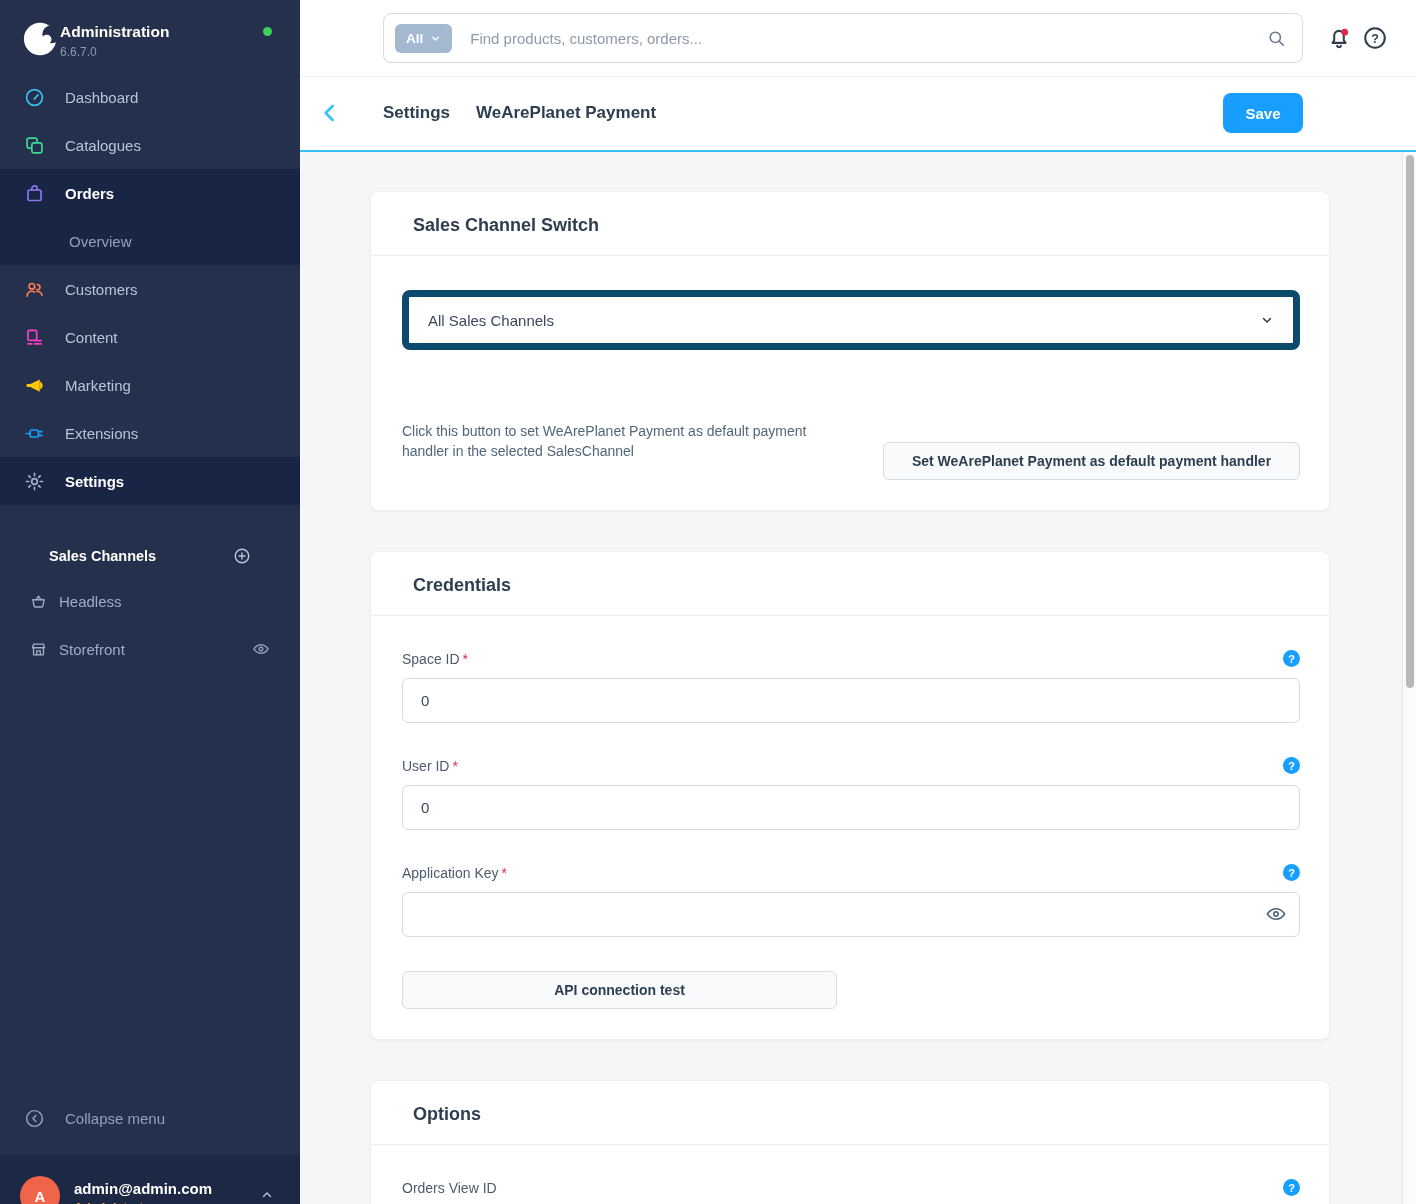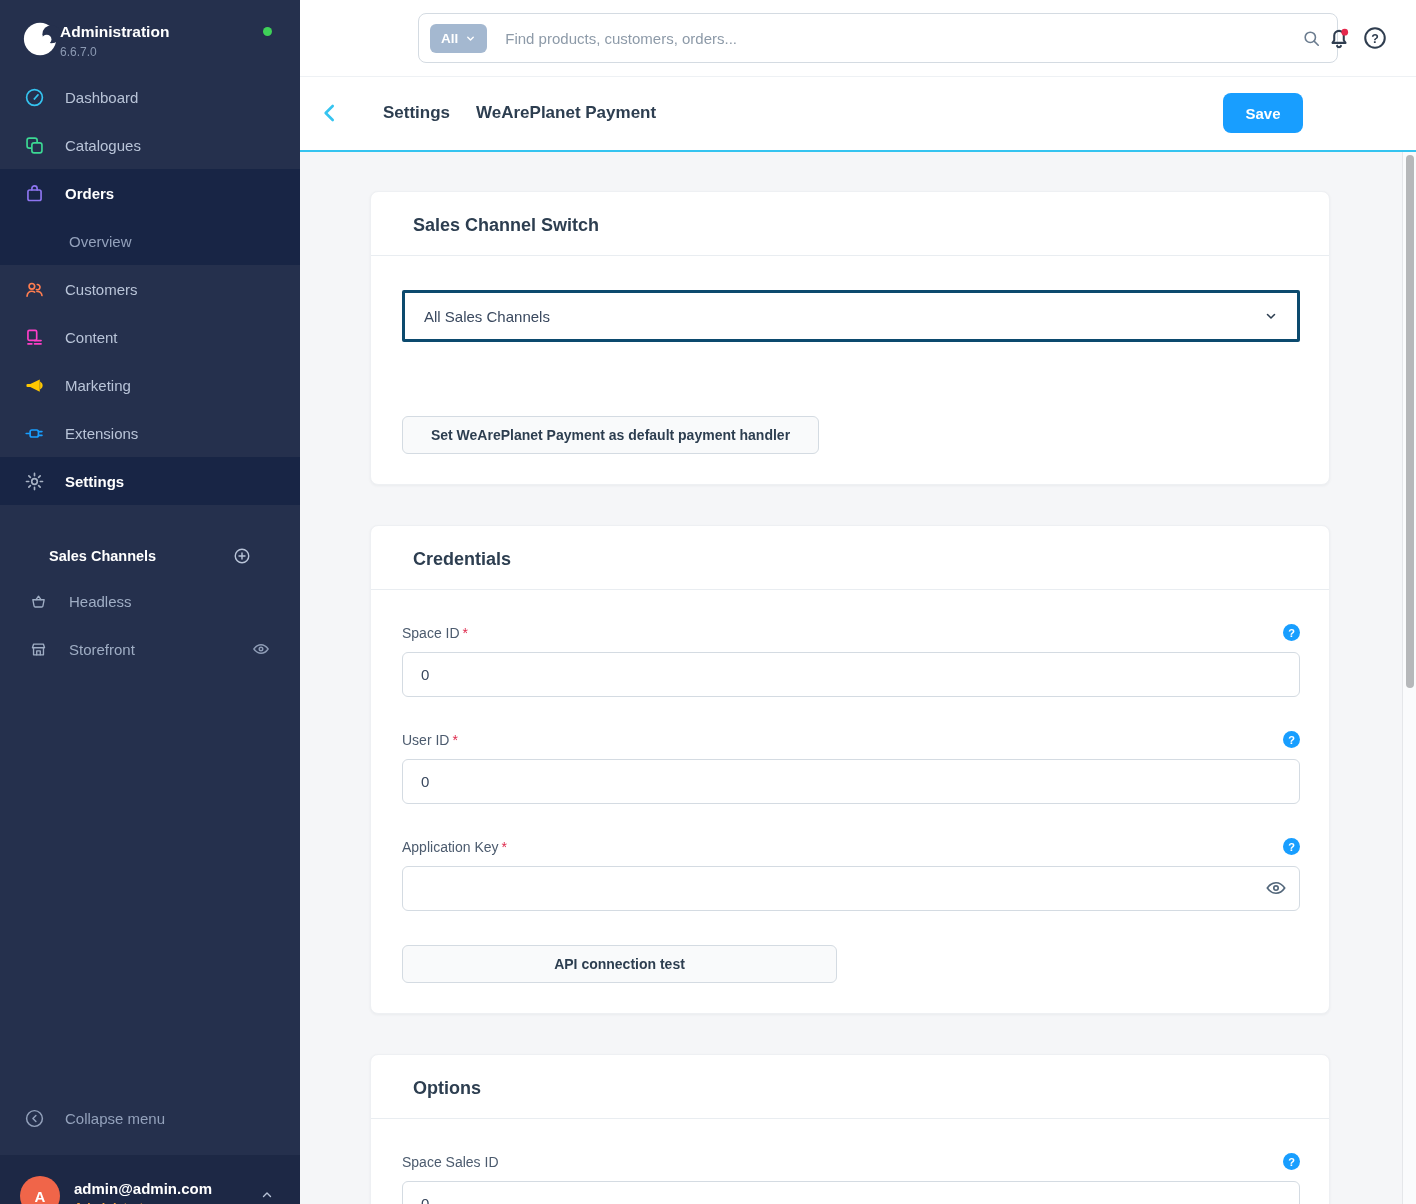--- a/index.html
+++ b/index.html
@@ -15,34 +15,34 @@
   .online-dot{position:absolute;right:28px;top:27px;width:9px;height:9px;border-radius:50%;background:#3ed158;}
   .nav{margin-top:15px;}
   .nav-item{display:flex;align-items:center;height:48px;padding:0 24px;gap:20px;font-size:15px;cursor:pointer;}
   .nav-item .nav-icon{width:21px;height:21px;flex:none;}
   .nav-group-active{background:#182545;}
   .nav-item.current{color:#fff;font-weight:bold;}
   .nav-sub{display:flex;align-items:center;height:48px;padding-left:69px;font-size:15px;color:#93a1bb;cursor:pointer;}
   .sc-header{display:flex;align-items:center;justify-content:space-between;margin-top:41px;padding:0 49px;height:20px;color:#fff;font-weight:bold;font-size:14.5px;}
   .sc-plus{width:18px;height:18px;color:#b9c4d8;cursor:pointer;}
   .sc-list{margin-top:11px;}
-  .sc-item{display:flex;align-items:center;height:48px;padding:0 30px;gap:22px;font-size:15px;color:#9fadc4;cursor:pointer;}
+  .sc-item{display:flex;align-items:center;height:48px;padding:0 30px;gap:12px;font-size:15px;color:#9fadc4;cursor:pointer;}
   .sc-item .sc-icon{width:17px;height:17px;flex:none;}
   .sc-item .sc-eye{margin-left:auto;width:18px;height:18px;color:#8e9cb6;}
   .collapse-row{position:absolute;left:0;top:1094px;width:263px;height:48px;display:flex;align-items:center;padding:0 24px;gap:20px;color:#93a1bb;font-size:15px;box-sizing:border-box;cursor:pointer;}
   .collapse-row .nav-icon{width:21px;height:21px;}
   .user-block{position:absolute;left:0;top:1155px;width:300px;height:70px;background:#1d2845;display:flex;gap:14px;padding:12px 20px;box-sizing:border-box;cursor:pointer;}
   .avatar{width:40px;height:40px;border-radius:50%;background:#f06549;color:#fff;font-weight:bold;font-size:15px;display:flex;align-items:center;justify-content:center;margin-top:9px;flex:none;}
   .user-email{color:#fff;font-weight:bold;font-size:15px;margin-top:13px;}
   .user-role{color:#f7a43c;font-size:12.5px;font-weight:bold;margin-top:4px;}
   .user-chevron{position:absolute;right:26px;top:33px;width:14px;height:14px;color:#b9c4d8;}
 
   
   .topbar{position:absolute;left:300px;top:0;width:1116px;height:77px;background:#fff;border-bottom:1px solid #eef1f4;box-sizing:border-box;}
-  .searchbox{position:absolute;left:83px;top:13px;width:920px;height:50px;border:1px solid #d4dbe2;border-radius:8px;display:flex;align-items:center;box-sizing:border-box;padding:0 16px 0 11px;background:#fff;margin-left:35px;}
+  .searchbox{position:absolute;left:83px;top:13px;width:920px;height:50px;border:1px solid #d4dbe2;border-radius:8px;display:flex;align-items:center;box-sizing:border-box;padding:0 16px 0 11px;background:#fff;}
   .scope-chip{background:#a4b8d0;color:#fff;font-weight:bold;font-size:13.5px;border-radius:6px;height:29px;display:flex;align-items:center;gap:7px;padding:0 11px;cursor:pointer;flex:none;}
   .scope-chip svg{width:11px;height:11px;}
   .search-input{flex:1;border:none;outline:none;font-size:15px;color:#54616e;padding-left:18px;background:transparent;font-family:"Liberation Sans",sans-serif;}
   .search-input::placeholder{color:#8d9aa8;}
   .search-glass{width:19px;height:19px;color:#6b7c8f;flex:none;}
   .icon-btn{position:absolute;top:25px;width:26px;height:26px;color:#2f3d4f;cursor:pointer;background:none;border:none;padding:0;}
   .icon-btn.bell{left:1026px;}
   .icon-btn.help{left:1062px;}
 
   
@@ -51,21 +51,21 @@
   .crumb{position:absolute;left:83px;top:26px;font-size:17px;font-weight:bold;color:#2d3e50;cursor:pointer;}
   .page-title{position:absolute;left:176px;top:26px;font-size:17px;font-weight:bold;color:#2d3e50;}
   .save-btn{position:absolute;left:923px;top:16px;width:80px;height:40px;background:#189eff;color:#fff;border:none;border-radius:8px;font-weight:bold;font-size:15px;cursor:pointer;font-family:"Liberation Sans",sans-serif;}
 
   
   .content{position:absolute;left:300px;top:152px;width:1102px;height:1052px;background:#f5f6f8;overflow:hidden;}
   .page{width:960px;margin:39px 0 0 70px;}
   .card{background:#fff;border:1px solid #eef0f3;border-radius:8px;box-shadow:0 1px 3px rgba(25,40,60,.05);margin-bottom:40px;box-sizing:border-box;}
   .card-header{padding:23px 26px 19px 42px;border-bottom:1px solid #e9edf1;font-size:18px;font-weight:bold;color:#2d3e50;}
   .card-body{padding:34px 29px 30px 31px;}
-  .select{height:46px;border:3px solid #0c4a6e;border-radius:2px;display:flex;align-items:center;justify-content:space-between;padding:0 19px;font-size:15px;color:#39485e;cursor:pointer;margin-bottom:34px;background:#fff;}
+  .select{height:46px;border:7px solid #0c4a6e;border-radius:8px;display:flex;align-items:center;justify-content:space-between;padding:0 19px;font-size:15px;color:#39485e;cursor:pointer;margin-bottom:52px;background:#fff;}
   .select svg{width:14px;height:14px;color:#2d3e50;}
   .switch-row{display:flex;align-items:center;justify-content:space-between;gap:40px;}
   .switch-desc{width:445px;font-size:14px;color:#52667a;line-height:20px;}
   .ghost-btn{height:38px;border:1px solid #d4dbe2;border-radius:6px;background:#f9fafb;color:#2d3e50;font-weight:bold;font-size:14px;cursor:pointer;font-family:"Liberation Sans",sans-serif;margin-top:40px;}
   .default-btn{width:417px;flex:none;}
   .api-btn{width:435px;margin-top:30px;display:block;}
   .form-group{margin-bottom:34px;}
   .form-group:last-child{margin-bottom:0;}
   .label-row{display:flex;justify-content:space-between;align-items:center;margin-bottom:11px;}
   .field-label{font-size:14px;color:#4c5b6e;}
@@ -301,20 +301,21 @@
       <section class="card">
         <div class="card-header">Sales Channel Switch</div>
         <div class="card-body">
           <div class="select">
             <span>All Sales Channels</span>
             <svg viewBox="0 0 24 24" fill="none" stroke="currentColor" stroke-width="2.6" stroke-linecap="round" stroke-linejoin="round">
                 <path d="M6 9.5l6 6 6-6"></path>
               </svg>
           </div>
           <div class="switch-row">
+            <p class="switch-desc" style="margin:0;">Click this button to set WeArePlanet Payment as default payment handler in the selected SalesChannel</p>
             <button class="ghost-btn default-btn">Set WeArePlanet Payment as default payment handler</button>
           </div>
         </div>
       </section>
 
       <section class="card">
         <div class="card-header">Credentials</div>
         <div class="card-body">
           <div class="form-group">
             <div class="label-row">
@@ -354,21 +355,21 @@
 
           <button class="ghost-btn api-btn">API connection test</button>
         </div>
       </section>
 
       <section class="card">
         <div class="card-header">Options</div>
         <div class="card-body">
           <div class="form-group">
             <div class="label-row">
-              <span class="field-label">Space Sales ID</span>
+              <span class="field-label">Orders View ID</span>
               <span class="help-badge">?</span>
             </div>
             <div class="input-wrap">
               <input class="text-input" type="text" value="0" style="">
             </div>
           </div>
 
         </div>
       </section>
 

